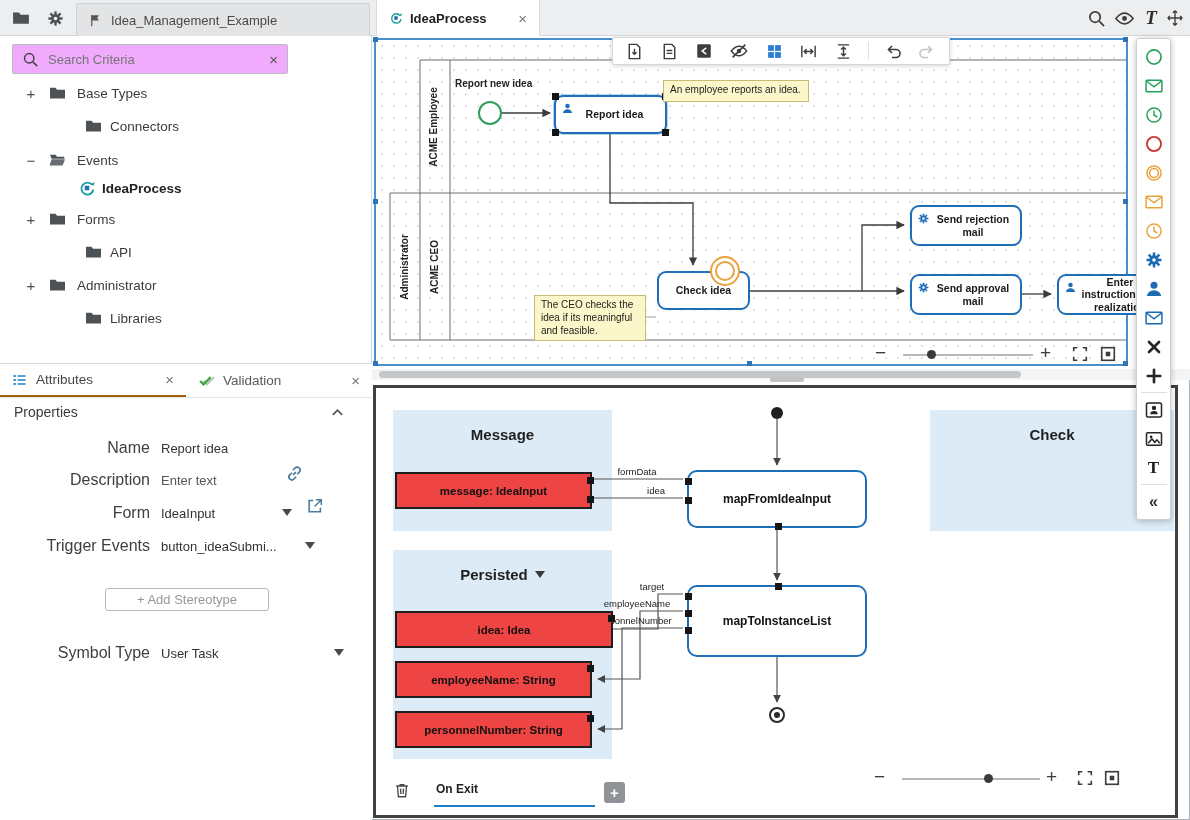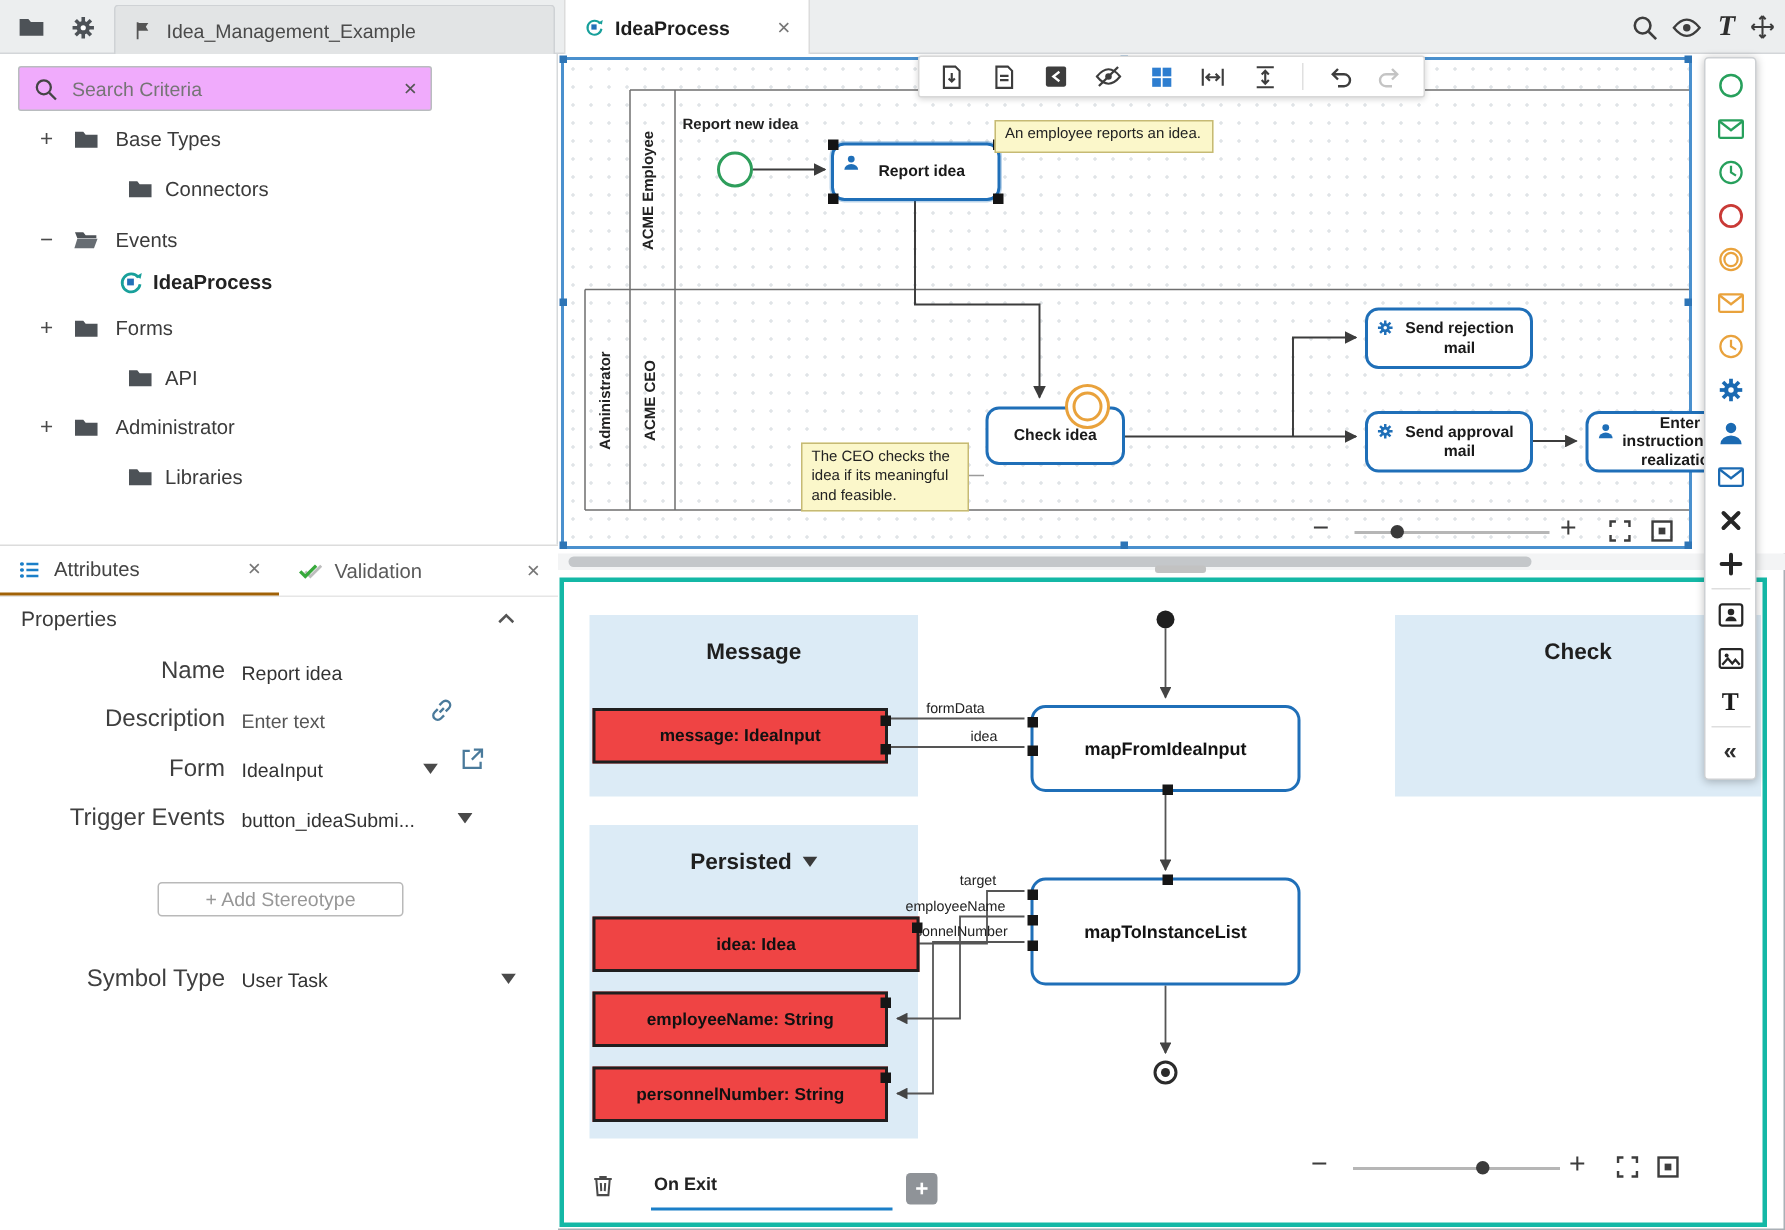--- a/index.html
+++ b/index.html
@@ -62,21 +62,21 @@
   .lane-label{position:absolute;height:14px;transform:rotate(-90deg);text-align:center;font-size:10px;font-weight:600;color:#222;z-index:2;white-space:nowrap}
   .zbtn{position:absolute;font-size:19px;color:#3d3d3d;cursor:pointer;line-height:1;z-index:7}
   .ztrack{position:absolute;height:2px;background:#b6b6b6;z-index:7;cursor:pointer}
   .zknob{position:absolute;width:9px;height:9px;border-radius:50%;background:#3a3a3a;z-index:8;cursor:pointer}
   .zicon{position:absolute;width:18px;height:18px;z-index:7;cursor:pointer}
   .hscroll{position:absolute;left:372px;top:369px;width:818px;height:11px;background:#f3f4f5}
   .hthumb{position:absolute;left:7px;top:2px;width:642px;height:7px;background:#c4c7ca;border-radius:4px;cursor:pointer}
   .drag-dash{position:absolute;left:770px;top:377px;width:34px;height:5px;background:#c2c2c2;border-radius:2px;cursor:row-resize}
 
   
-  .map-panel{position:absolute;left:373px;top:385px;width:805px;height:433px;border:3px solid #14b8a6;background:#fff}
+  .map-panel{position:absolute;left:373px;top:385px;width:805px;height:433px;border:3px solid #404040;background:#fff}
   .map-section{position:absolute;background:#dcebf6}
   .map-sec-title{position:absolute;top:16px;left:0;right:0;display:flex;align-items:center;justify-content:center;gap:7px;
                  font-weight:bold;font-size:15px;color:#1f1f1f}
   .map-item{position:absolute;border:2px solid #1f1f1f;background:#ef4444;display:flex;align-items:center;justify-content:center;
             font-weight:bold;font-size:11.5px;color:#111;z-index:2}
   .map-node{position:absolute;border:2px solid #1f6fb8;border-radius:10px;background:#fff;display:flex;align-items:center;justify-content:center;
             font-weight:bold;font-size:12px;color:#141414;z-index:2}
   .port{position:absolute;width:7px;height:7px;background:#161616;z-index:3}
   .map-svg{position:absolute;left:0;top:0;z-index:1}
   .elbl{font-family:"Liberation Sans",sans-serif;font-size:9.5px;fill:#222}

